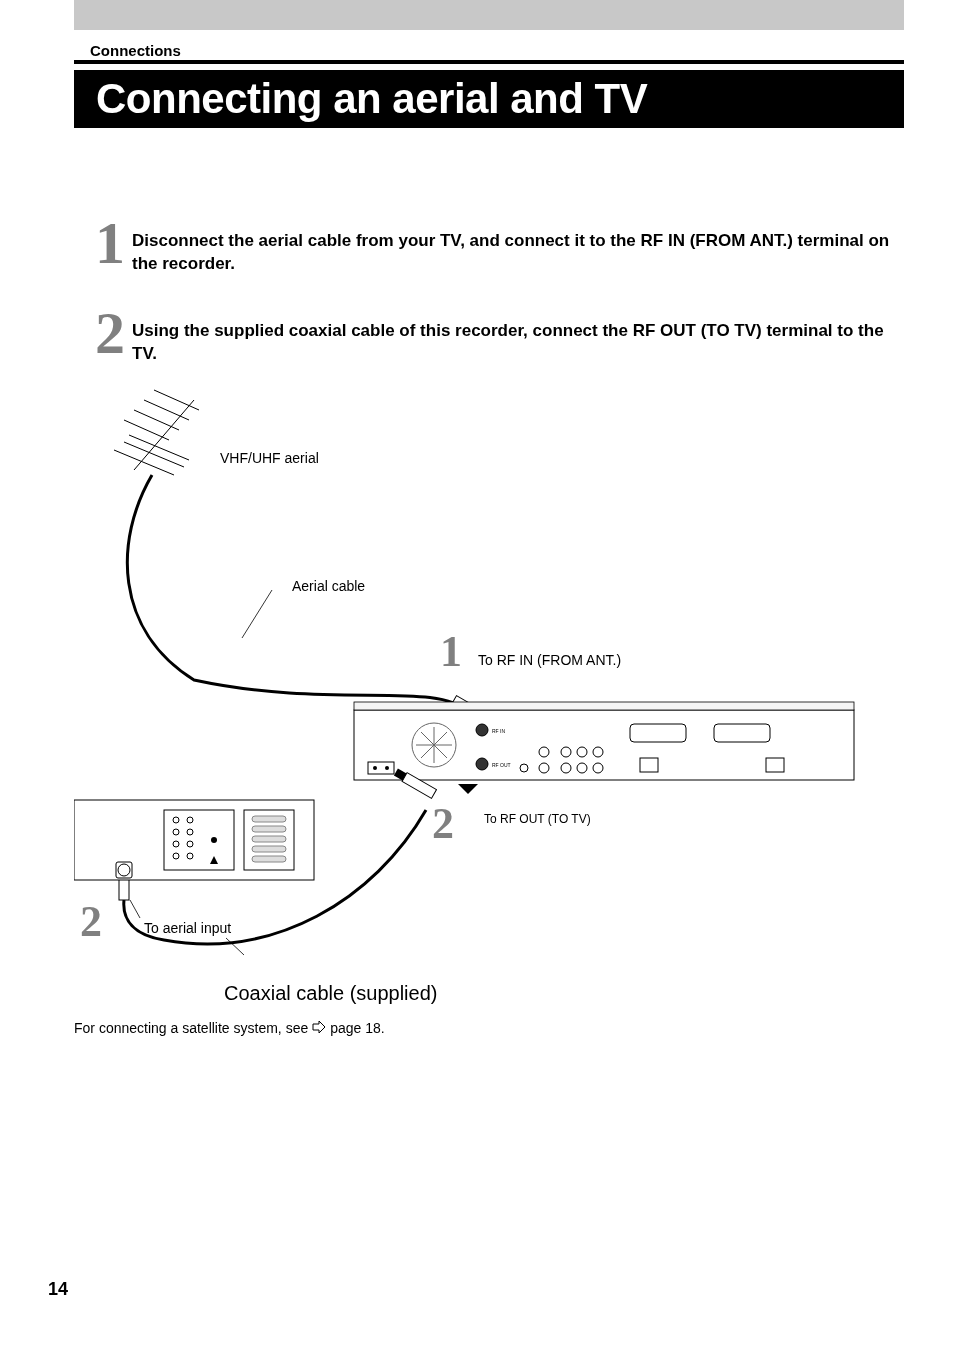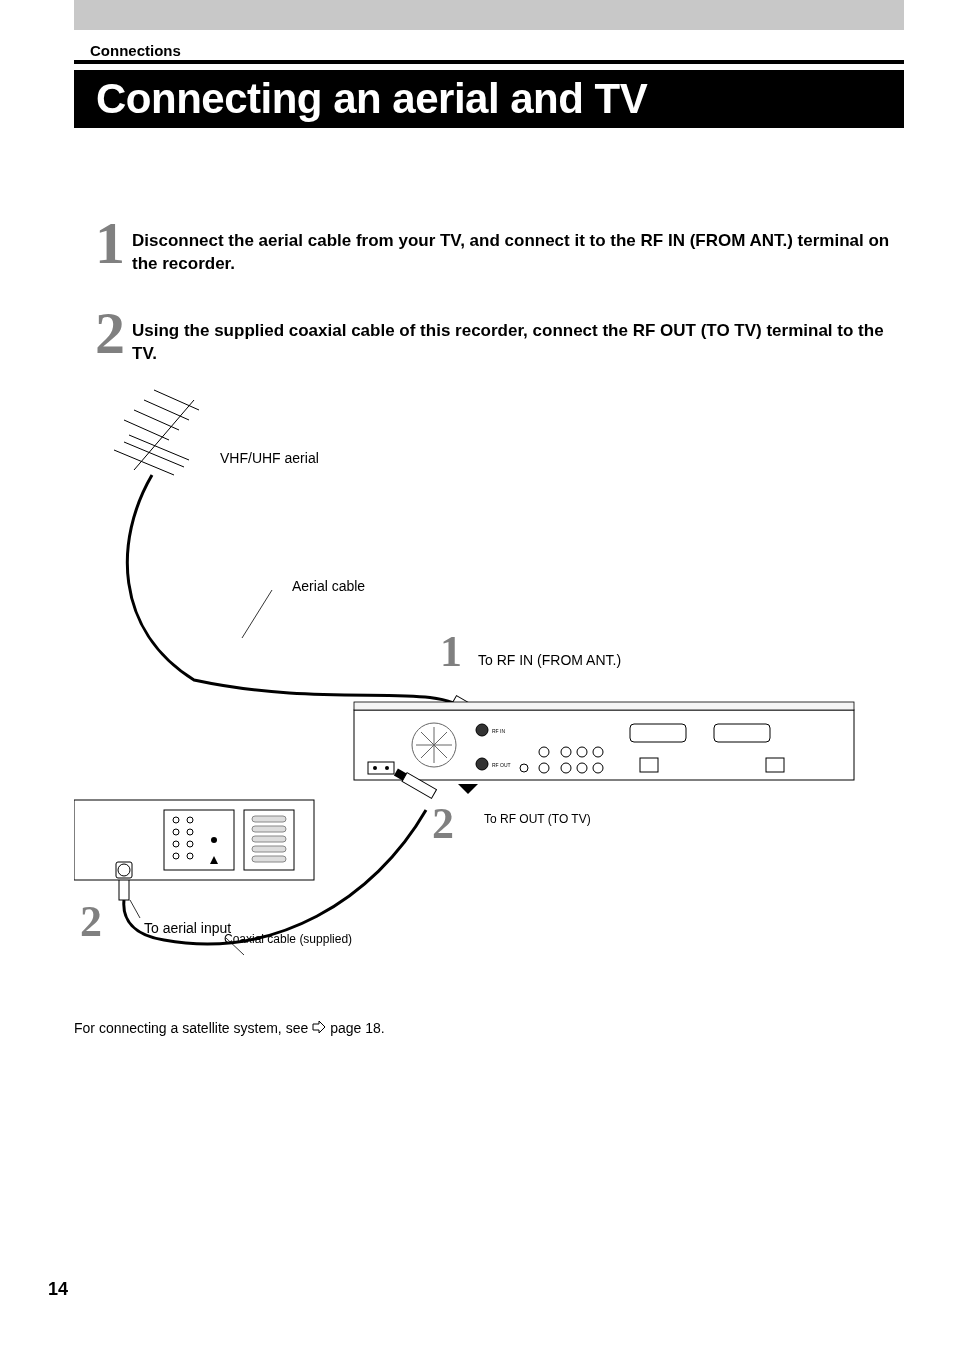--- a/index.html
+++ b/index.html
@@ -18,21 +18,21 @@
   .step-text { font-size: 17px; font-weight: bold; line-height: 1.35; padding-top: 14px; max-width: 760px; }
   .diagram { position: absolute; left: 74px; top: 380px; width: 830px; height: 600px; }
   .aerial-label   { position: absolute; left: 220px; top: 450px; font-size: 14px; }
   .aerial-cable-label { position: absolute; left: 264px; top: 578px; font-size: 14px; margin-left: 28px; }
   .rfin-num  { position: absolute; left: 440px; top: 626px; font-family: "Times New Roman", Times, serif; font-size: 44px; font-weight: bold; color: #808080; }
   .rfin-label { position: absolute; left: 478px; top: 652px; font-size: 14px; }
   .rfout-num { position: absolute; left: 432px; top: 798px; font-family: "Times New Roman", Times, serif; font-size: 44px; font-weight: bold; color: #808080; }
   .rfout-label { position: absolute; left: 484px; top: 812px; font-size: 12px; }
   .tv-num { position: absolute; left: 80px; top: 896px; font-family: "Times New Roman", Times, serif; font-size: 44px; font-weight: bold; color: #808080; }
   .tv-label { position: absolute; left: 144px; top: 920px; font-size: 14px; }
-  .coax-label { position: absolute; left: 224px; top: 932px; font-size: 12px; text-align: center; }
+  .coax-label { position: absolute; left: 224px; top: 982px; font-size: 20px; text-align: center; }
   .footnote { position: absolute; left: 74px; top: 1020px; font-size: 14px; display: flex; gap: 4px; }
   .arrow-icon { display: inline-block; }
   .page-number { position: absolute; left: 48px; bottom: 50px; font-size: 18px; font-weight: bold; }
 </style>
 </head>
 <body>
 
 <div class="page">
   <div class="gray-tab"></div>
   <div class="section-label">Connections</div>

